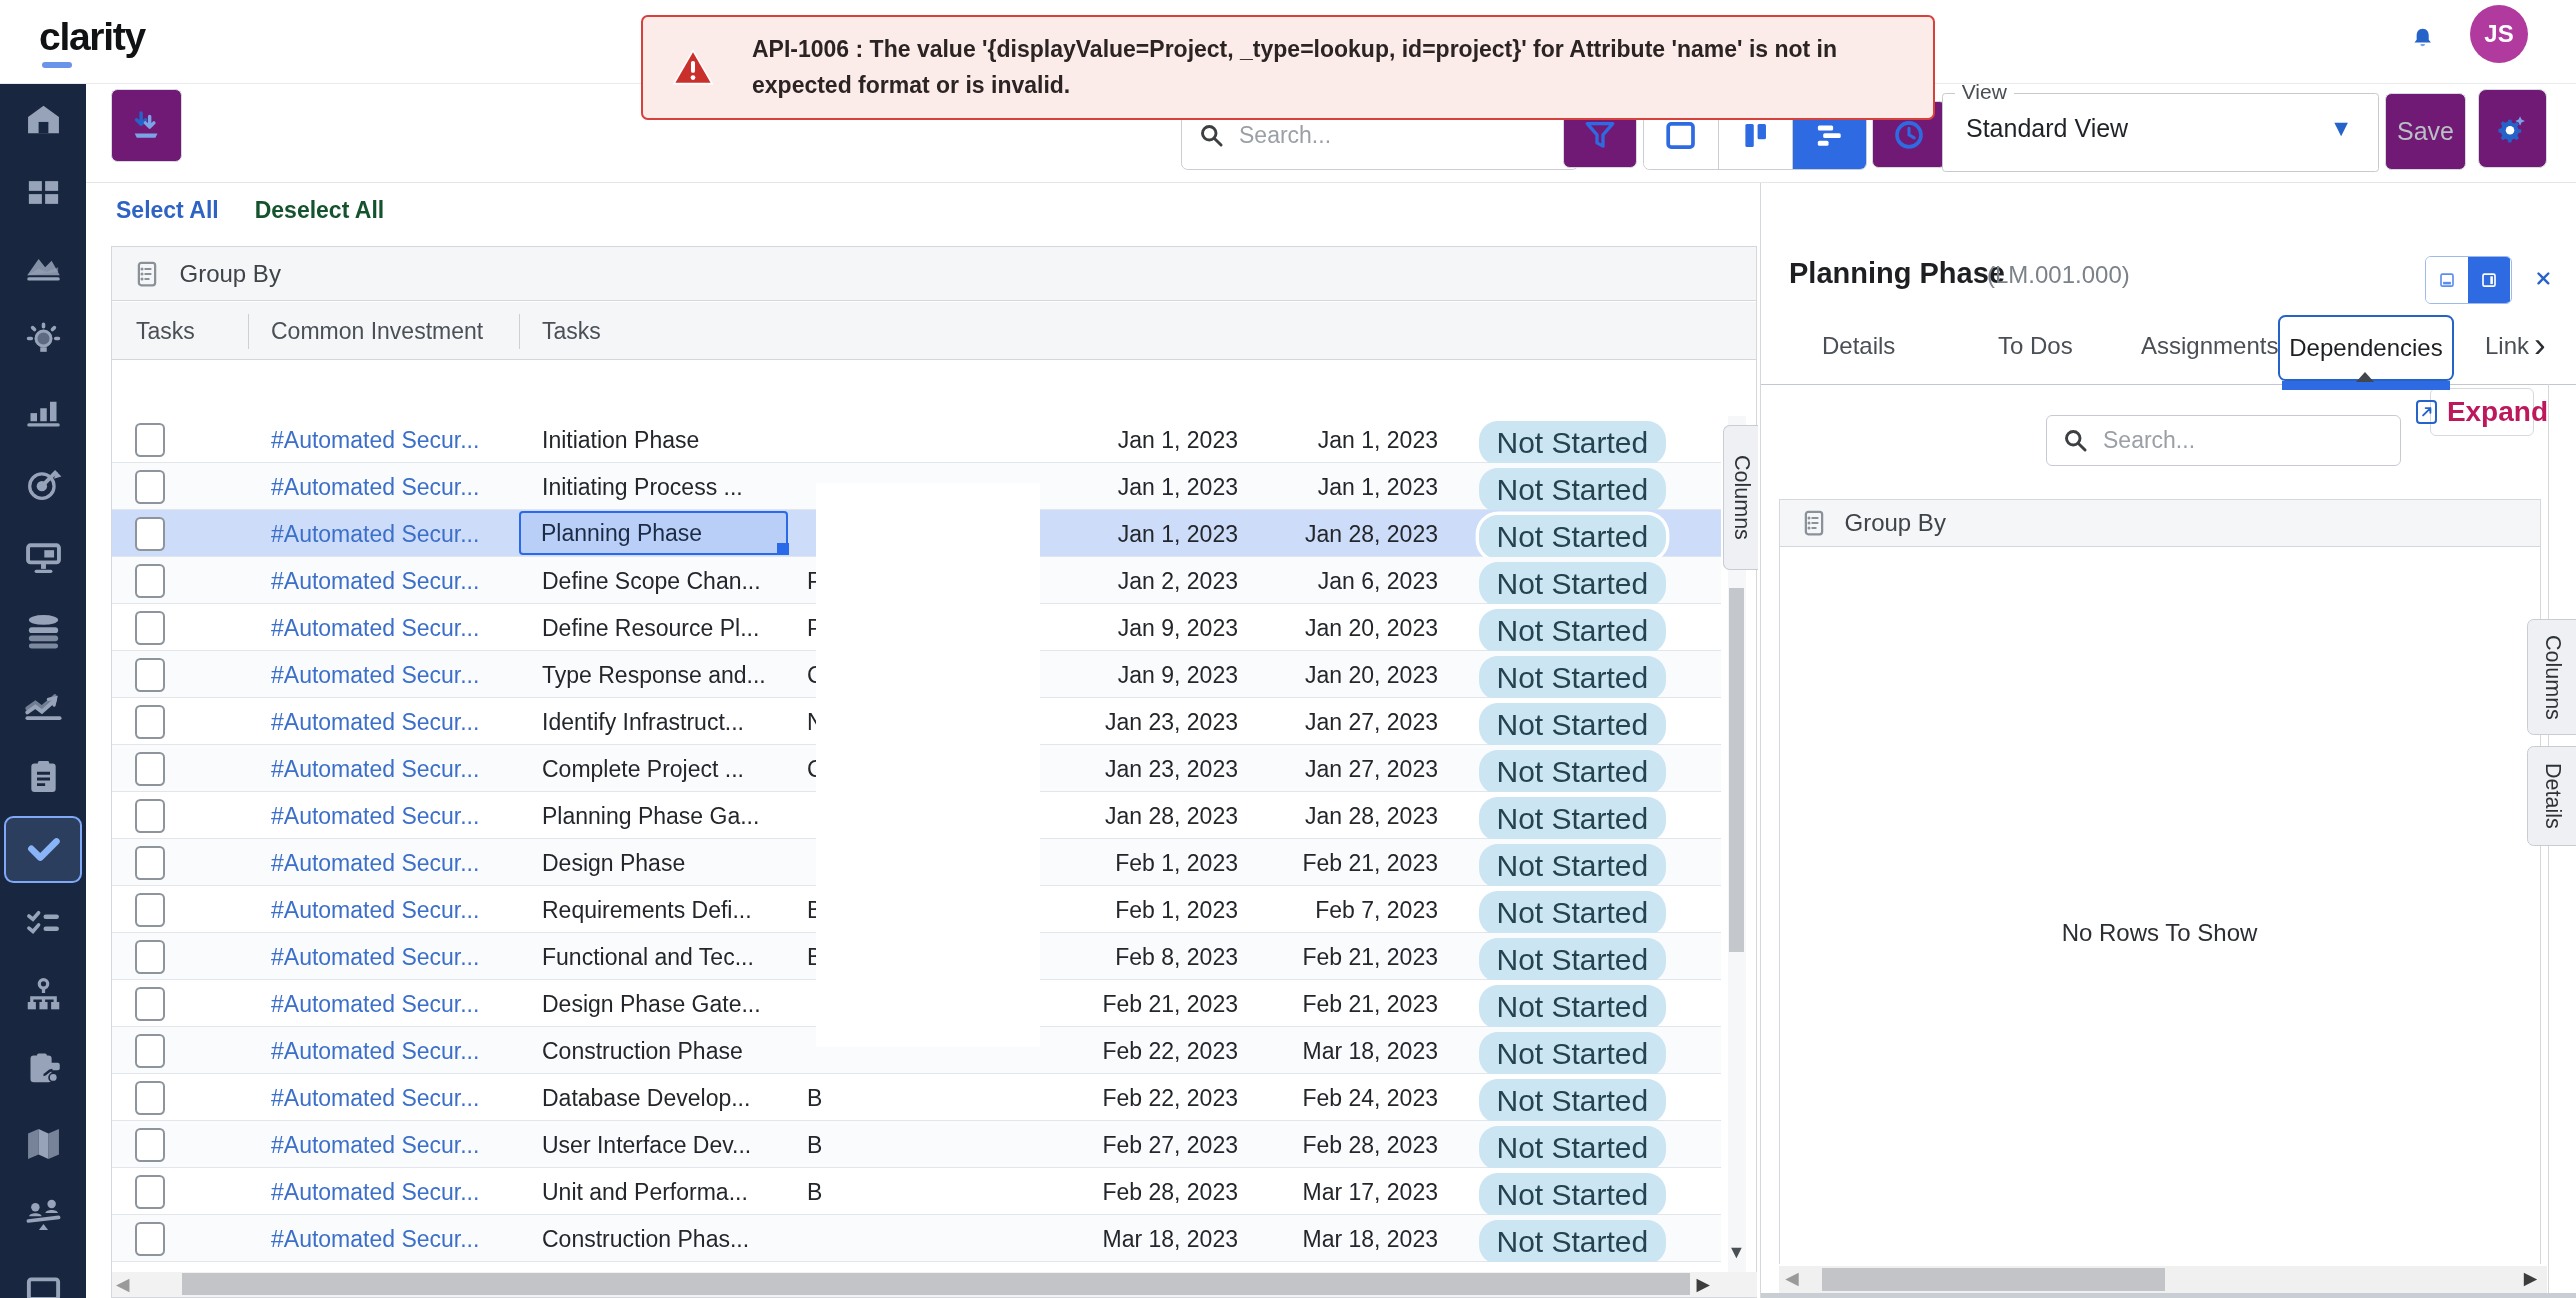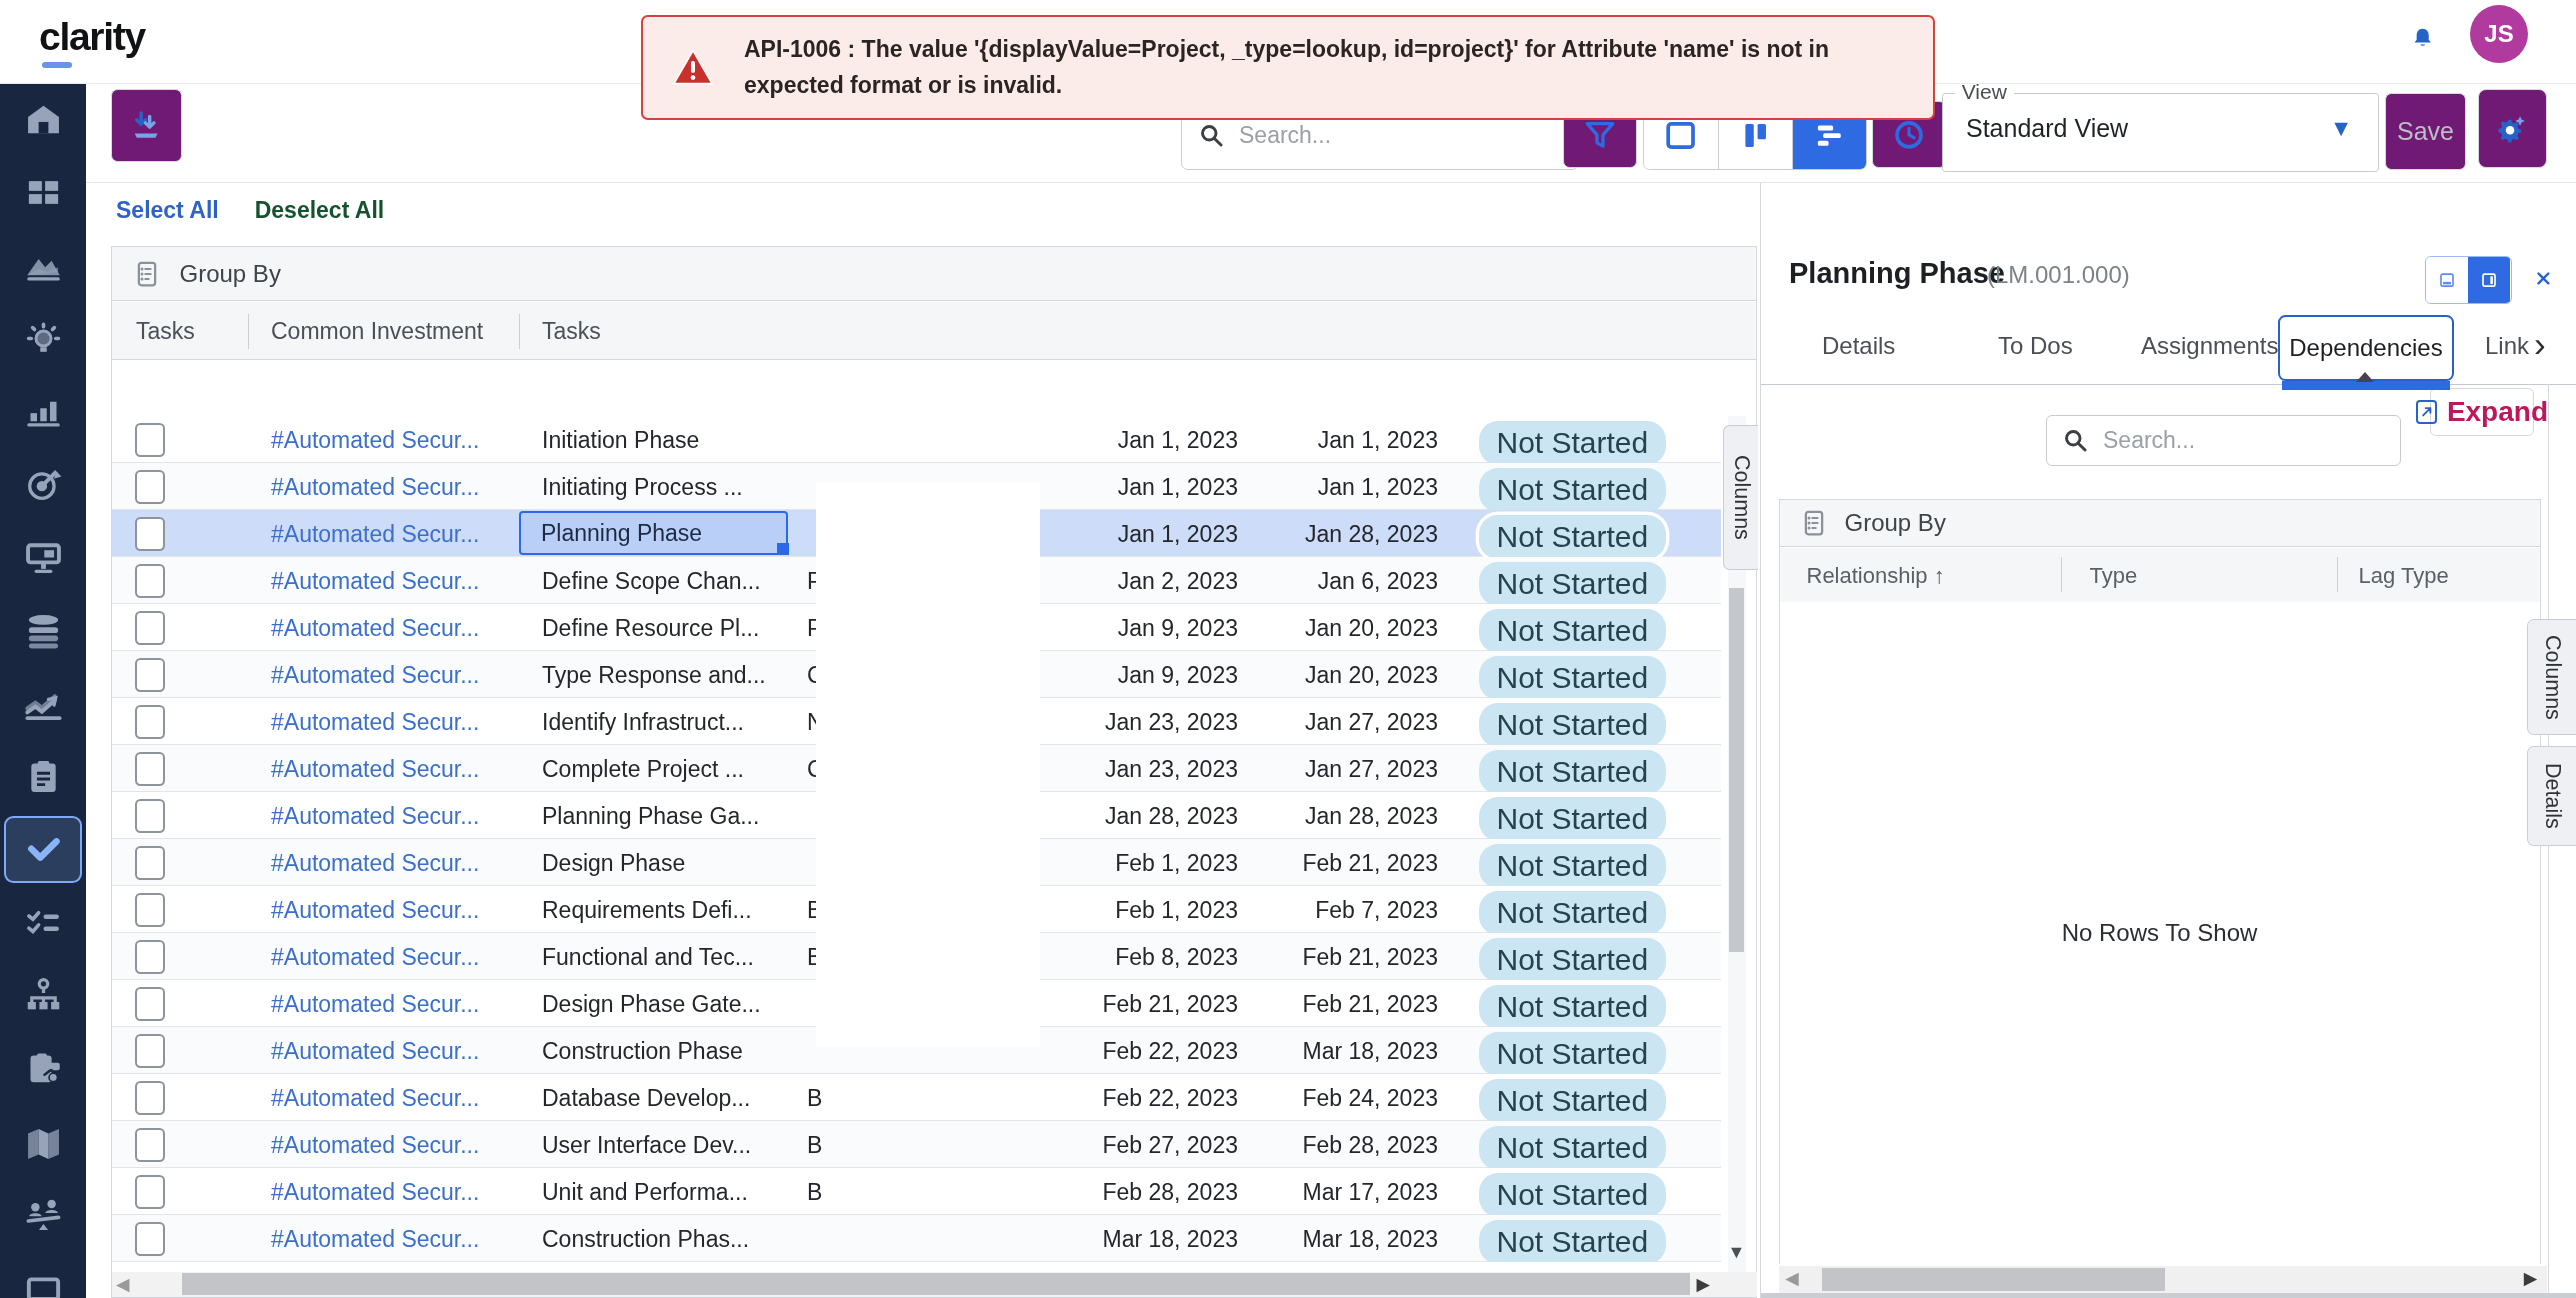--- a/index.html
+++ b/index.html
@@ -47,21 +47,21 @@
   .view-field{position:absolute;left:1856px;top:8.8px;width:435px;height:77px;border:1.3px solid #c7cbd0;border-radius:3.4px;background:#fff;cursor:pointer;}
   .view-legend{position:absolute;left:12px;top:-13.5px;background:#fff;padding:0 6.7px;font-size:21px;color:#4a4f55;text-align:center;}
   .view-value{position:absolute;left:23px;top:20px;font-size:25px;color:#1f2226;}
   .view-caret{position:absolute;right:25.6px;top:21.5px;font-size:23px;color:#2563c9;}
   .save-btn{left:2299px;top:8.8px;width:81px;height:77px;font-size:25px;color:#b9bfc5;font-family:"Liberation Sans",sans-serif;}
   .gear-btn{left:2392px;top:4.7px;width:69px;height:79px;border-radius:8px;}
   .gear-btn svg{width:43px;height:43px;}
 
   
   .toast{position:absolute;left:641px;top:15px;width:1294px;height:105px;background:#fbecea;border:2px solid #d8403c;
-    border-radius:6.7px;display:flex;align-items:center;gap:29px;padding:0 28px;box-sizing:border-box;z-index:60;}
+    border-radius:6.7px;display:flex;align-items:center;gap:37px;padding:0 28px;box-sizing:border-box;z-index:60;}
   .toast svg{width:44px;height:44px;flex:0 0 auto;}
   .toast-msg{font-size:23px;line-height:1.55;color:#2b2423;font-weight:700;}
 
   
   .selectbar{position:absolute;left:116px;top:197px;height:30px;display:flex;gap:36px;z-index:5;}
   .link-select{font-size:23px;font-weight:700;color:#2e62c4;cursor:pointer;}
   .link-deselect{font-size:23px;font-weight:700;color:#14532d;}
 
   
   .main-table{position:absolute;left:111px;top:246px;width:1646px;height:1052px;border:0.7px solid #d4d8dd;box-sizing:border-box;background:#fff;}
@@ -684,27 +684,20 @@
       <div class="pgroupbar">
         <span style="display: block; width: 30px; height: 30px; flex: 0 0 auto;">
             <svg viewBox="0 0 24 24" fill="none" stroke="#8a9199" stroke-width="1.8" style="width: 100%; height: 100%;">
               <rect x="5.5" y="3" width="13" height="18" rx="2"></rect>
               <path d="M10 8h5.5M10 12h5.5M10 16h4" stroke-width="1.6"></path>
               <path d="M8 8h.01M8 12h.01M8 16h.01" stroke-width="2.4" stroke-linecap="round"></path>
             </svg>
           </span>
         <span class="groupbar-label">Group By</span>
       </div>
-      <div class="phdr">
-        <span class="phlabel" style="left:27px">Relationship ↑</span>
-        <span class="vsep" style="left:281px;top:9.4px"></span>
-        <span class="phlabel" style="left:310px">Type</span>
-        <span class="vsep" style="left:557px;top:9.4px"></span>
-        <span class="phlabel" style="left:579px">Lag Type</span>
-      </div>
       <div class="pbody">
         <span class="norows">No Rows To Show</span>
       </div>
     </div>
 
     <div class="panel-edge"></div>
     <div class="side-tab t1">
       <span class="vtab-text">Columns</span>
     </div>
     <div class="side-tab t2">

